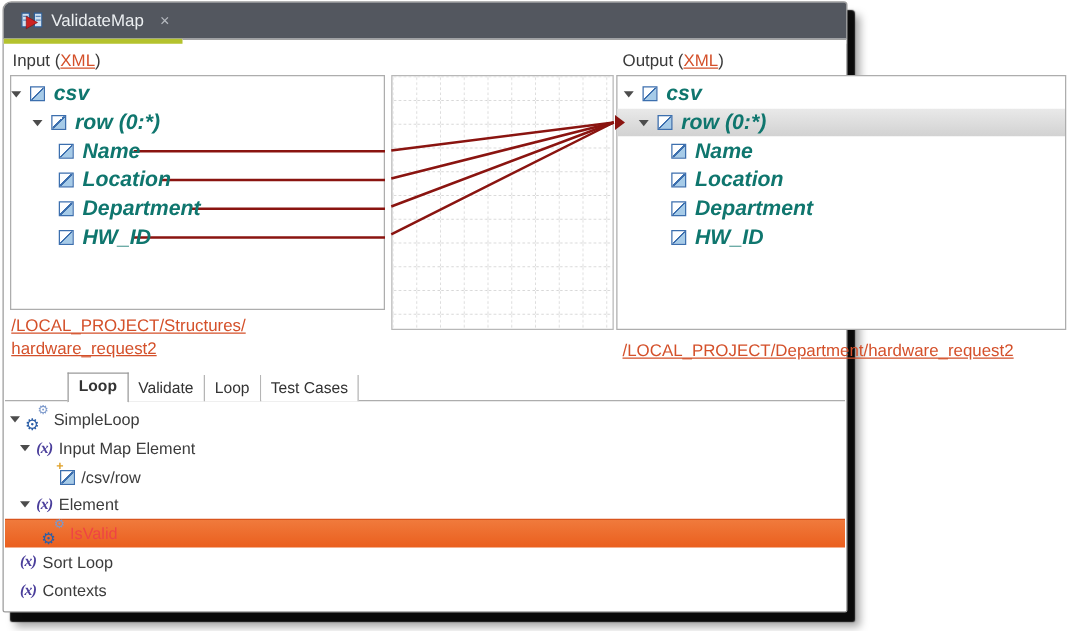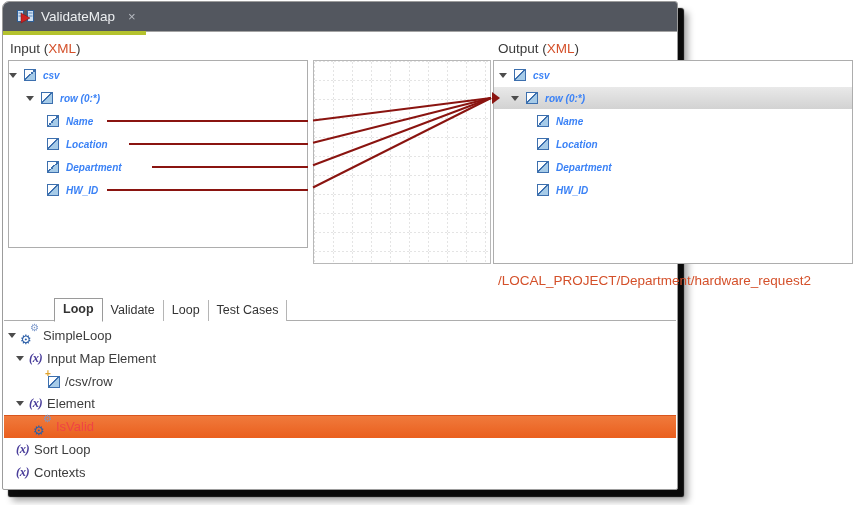--- a/index.html
+++ b/index.html
@@ -18,31 +18,31 @@
   .etab { position:absolute; left:6px; top:0; height:29px; display:flex;
           align-items:center; gap:7px; padding:0 8px; cursor:pointer; }
   .etab-title { color:#eceff1; font-size:13.5px; }
   .etab-close { color:#b6bac0; font-size:13px; margin-left:6px; cursor:pointer; }
   .accent-strip { position:absolute; left:0; top:29px; right:0; height:4px; background:#ffffff; }
   .accent-green { position:absolute; left:0; top:0; width:143px; height:4px; background:#b4c22e; }
   .accent-rest-line { position:absolute; left:143px; right:0; top:0; height:1px; background:#a3a3a3; }
 
   
   .sec-label { position:absolute; font-size:13.5px; color:#3a3a3a; }
-  a.lnk, .lnk { color:#d4502a; cursor:pointer; }
+  a.lnk, .lnk { color:#d4502a; text-decoration:underline; cursor:pointer; }
 
   
   .panel { position:absolute; background:#ffffff; border:1px solid #adadad; }
   #inputPanel  { left:5px;   top:58px; width:300px; height:188px; }
   #canvasPanel { left:310px; top:58px; width:178px; height:204px; border-color:#b8b8b8; }
   #outputPanel { left:490px; top:58px; width:360px; height:204px; }
 
   
   .srow { position:absolute; height:22px; display:flex; align-items:center; column-gap:7px; cursor:default; }
-  .slabel { font-size:10px; font-weight:bold; font-style:italic; color:#3b82f6; white-space:nowrap; }
+  .slabel { font-size:17px; font-weight:bold; font-style:italic; color:#0f766e; white-space:nowrap; }
   .exp { width:0; height:0; border-left:4.5px solid transparent; border-right:4.5px solid transparent;
          border-top:5.5px solid #4c4c4c; display:inline-block; cursor:pointer; flex:0 0 auto; }
   .elem-icon { width:12px; height:12px; flex:0 0 auto; border:1px solid #3c6fae;
        background:linear-gradient(135deg,#fdfeff 45%,#3c6fae 45%,#3c6fae 55%,#a6cbe8 55%); }
   .elem-new { position:relative; }
   .elem-new .newmark { position:absolute; left:-4px; top:-9px; color:#e0a22a;
        font-size:10px; font-weight:bold; }
 
   .hl-row { position:absolute; left:491px; top:85px; width:358px; height:22px;
             background:linear-gradient(#e9e9e9,#d2d2d2); }
@@ -186,20 +186,24 @@
   </div>
   <div class="srow" style="left:534px; top:154px;">
     <span class="elem-icon"></span>
     <span class="slabel">Department</span>
   </div>
   <div class="srow" style="left:534px; top:177px;">
     <span class="elem-icon"></span>
     <span class="slabel">HW_ID</span>
   </div>
 
+  <div class="pathlink" style="left:6px; top:250px;">
+    <span class="lnk">/LOCAL_PROJECT/Structures/</span><br>
+    <span class="lnk">hardware_request2</span>
+  </div>
   <div class="pathlink" style="left:495px; top:270px;">
     <span class="lnk">/LOCAL_PROJECT/Department/hardware_request2</span>
   </div>
 
   <div class="btabs-baseline"></div>
   <div class="btabs">
     <div class="btab active">Loop</div>
     <div class="btab">Validate</div>
     <div class="btab">Loop</div>
     <div class="btab">Test Cases</div>

